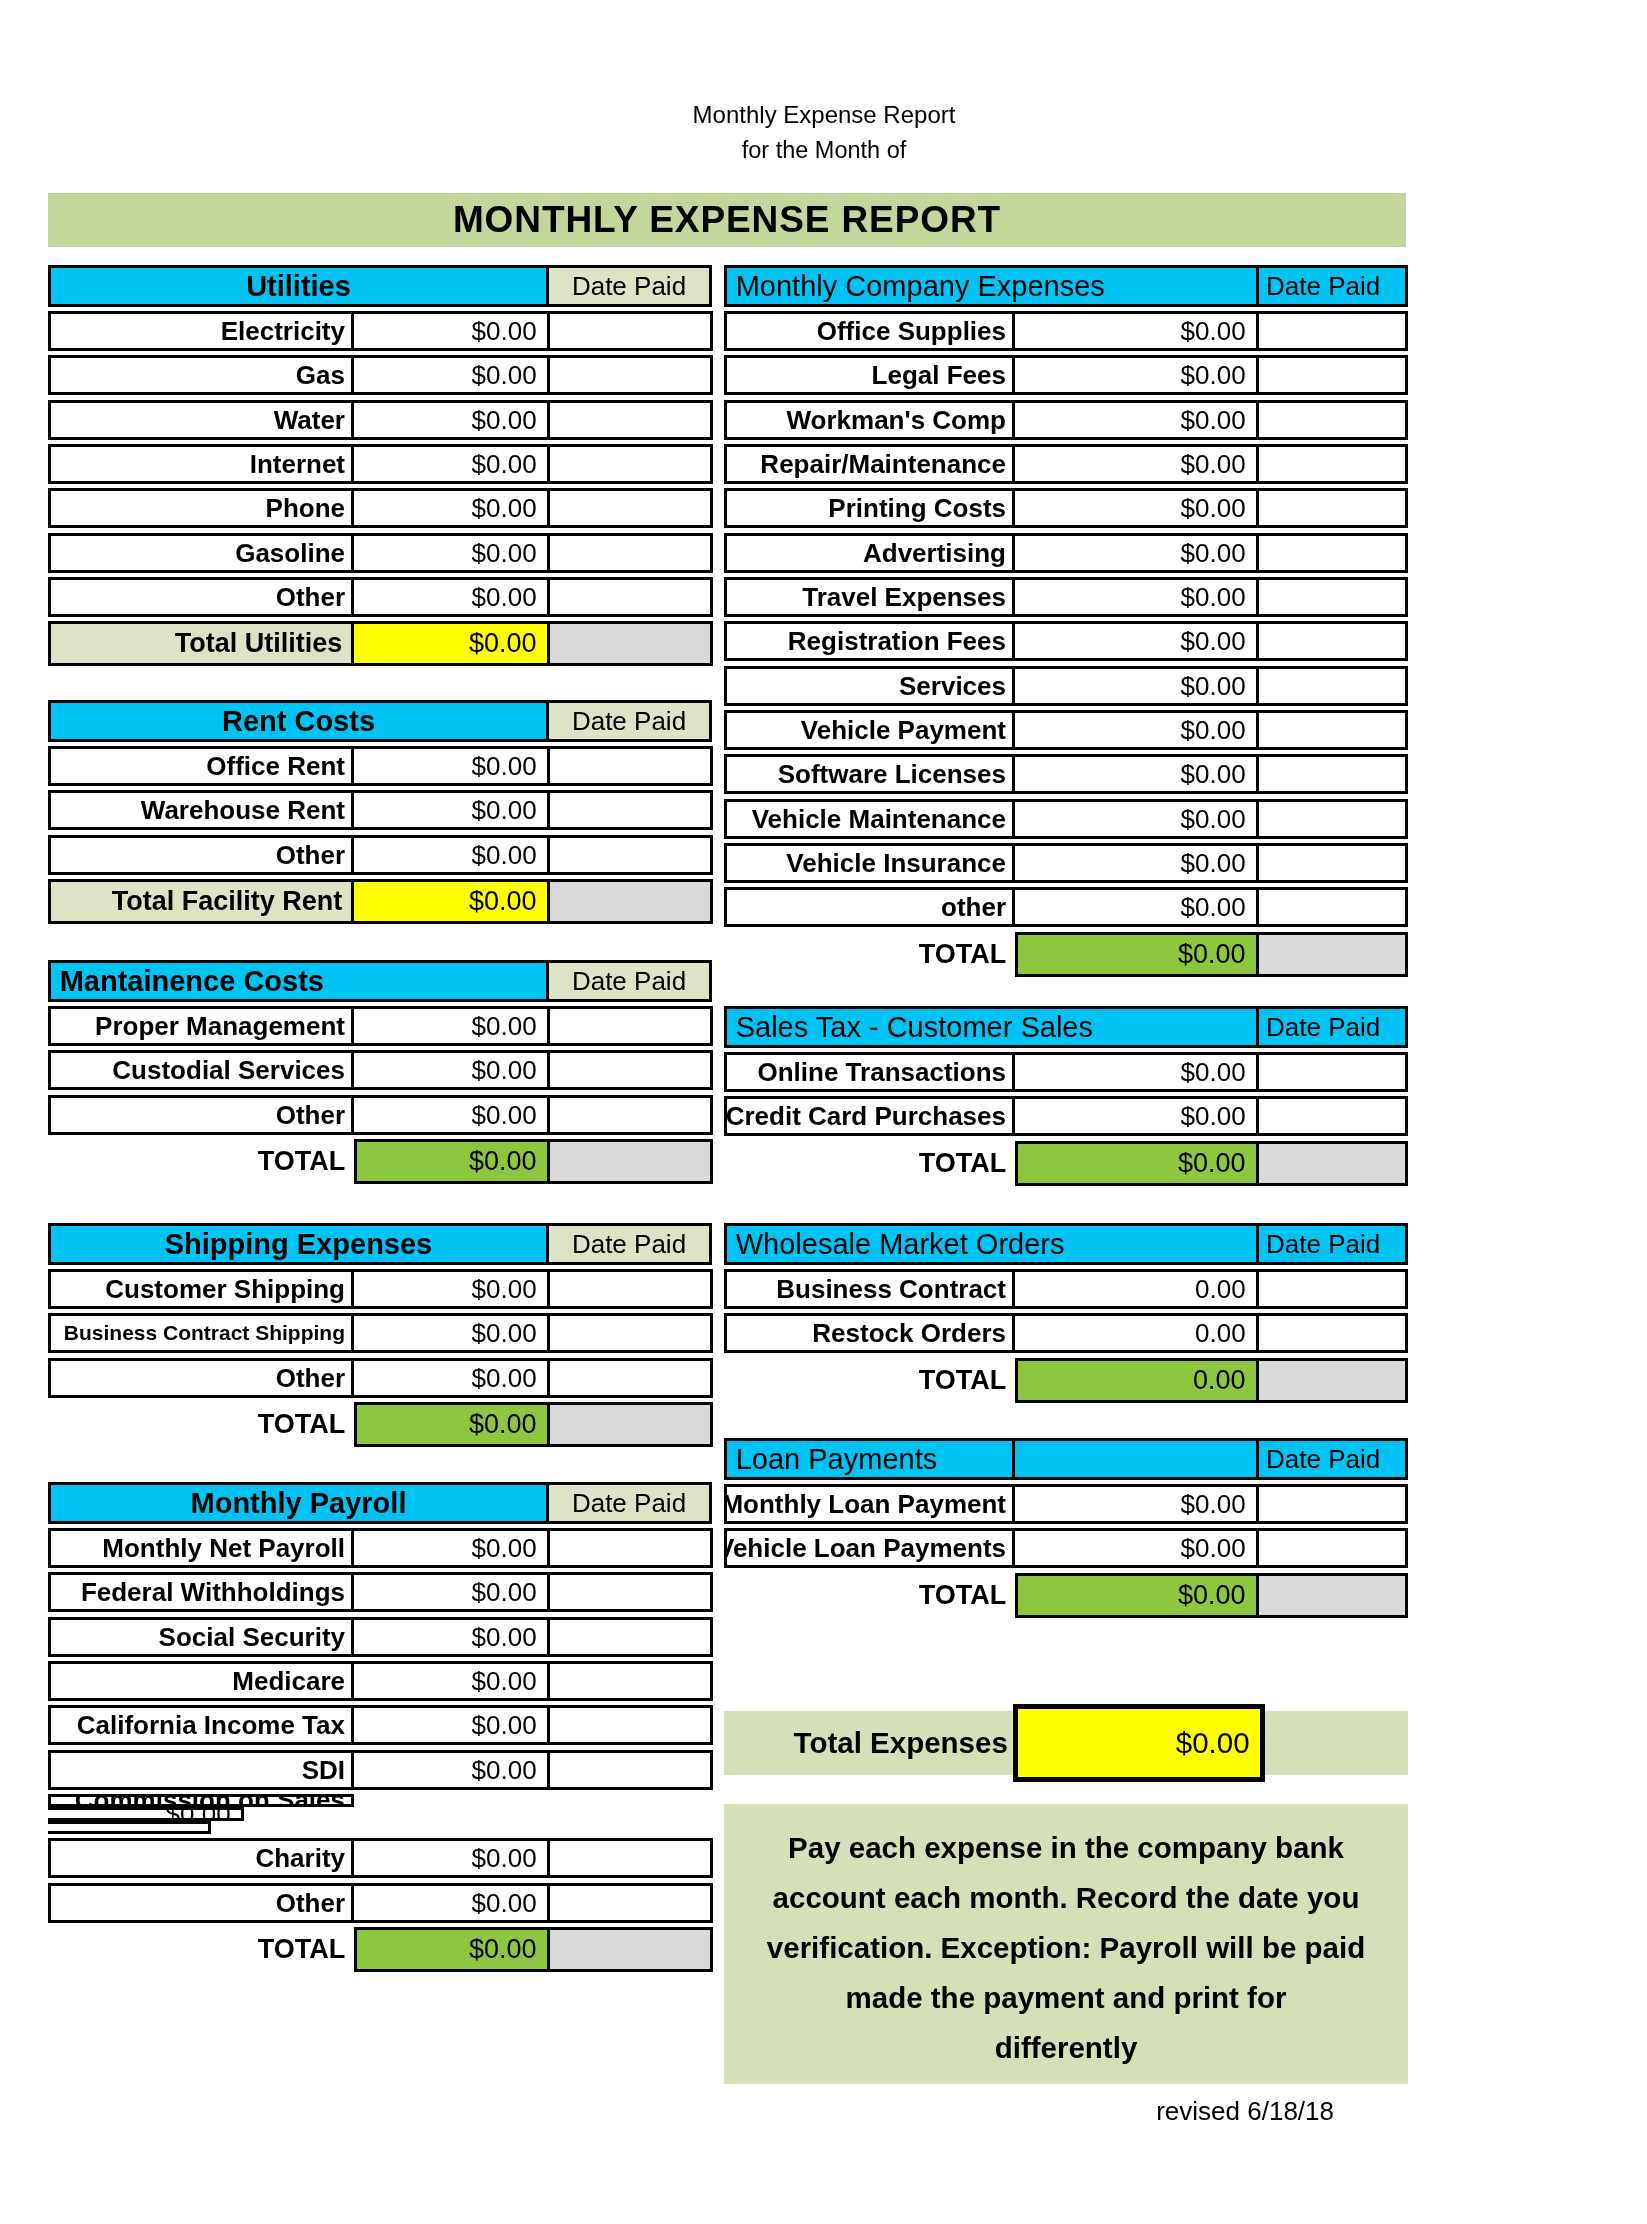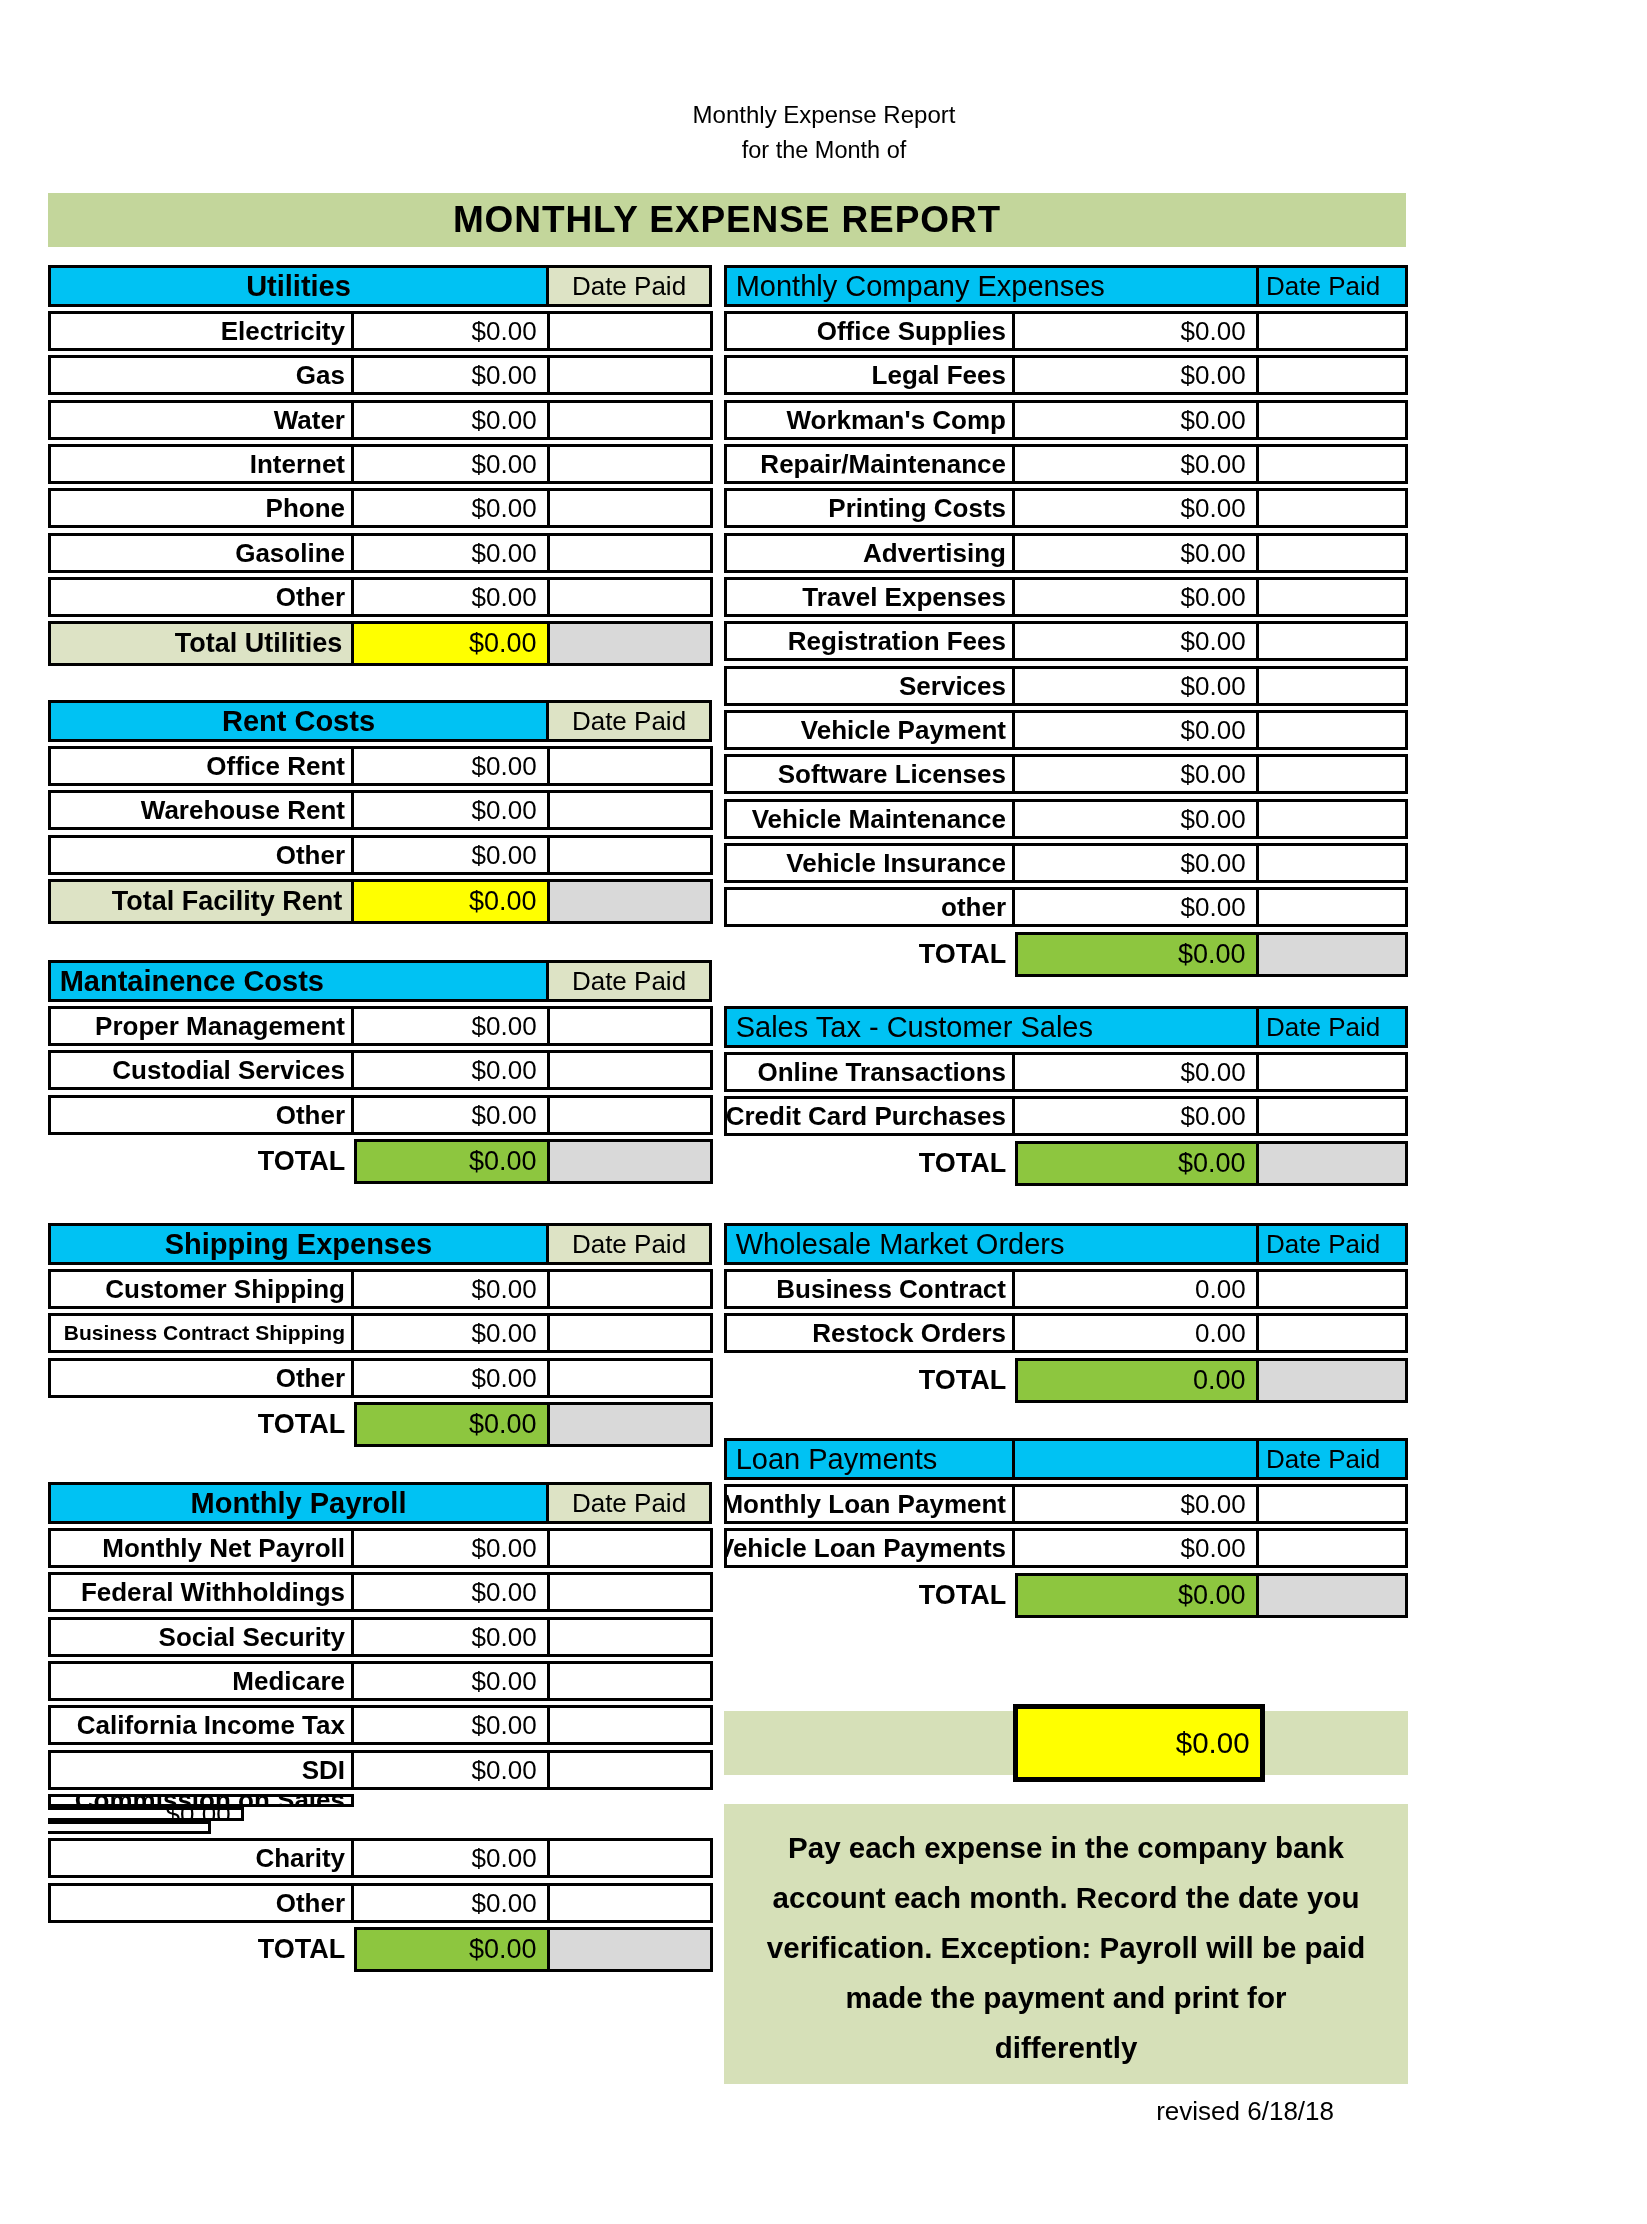--- a/index.html
+++ b/index.html
@@ -373,20 +373,21 @@
         </div>
         <div class="trow" style="top: 135px; height: 45px; width: 684px;">
           <div class="plain-cell total-lbl a-r" style="width: 291px;">TOTAL</div>
           <div class="cell total-val a-r green" style="width: 244px;">$0.00</div>
           <div class="cell nl gray" style="width: 149px;"></div>
         </div>
       </div>
     </div>
 
   <div class="total-strip">
+    <div class="te-label">Total Expenses</div>
     <div class="te-box">
       <div class="te-value">$0.00</div>
     </div>
   </div>
 
   <div class="note">
     <div class="note-line">Pay each expense in the company bank</div>
     <div class="note-line">account each month. Record the date you</div>
     <div class="note-line">verification. Exception: Payroll will be paid</div>
     <div class="note-line">made the payment and print for</div>

